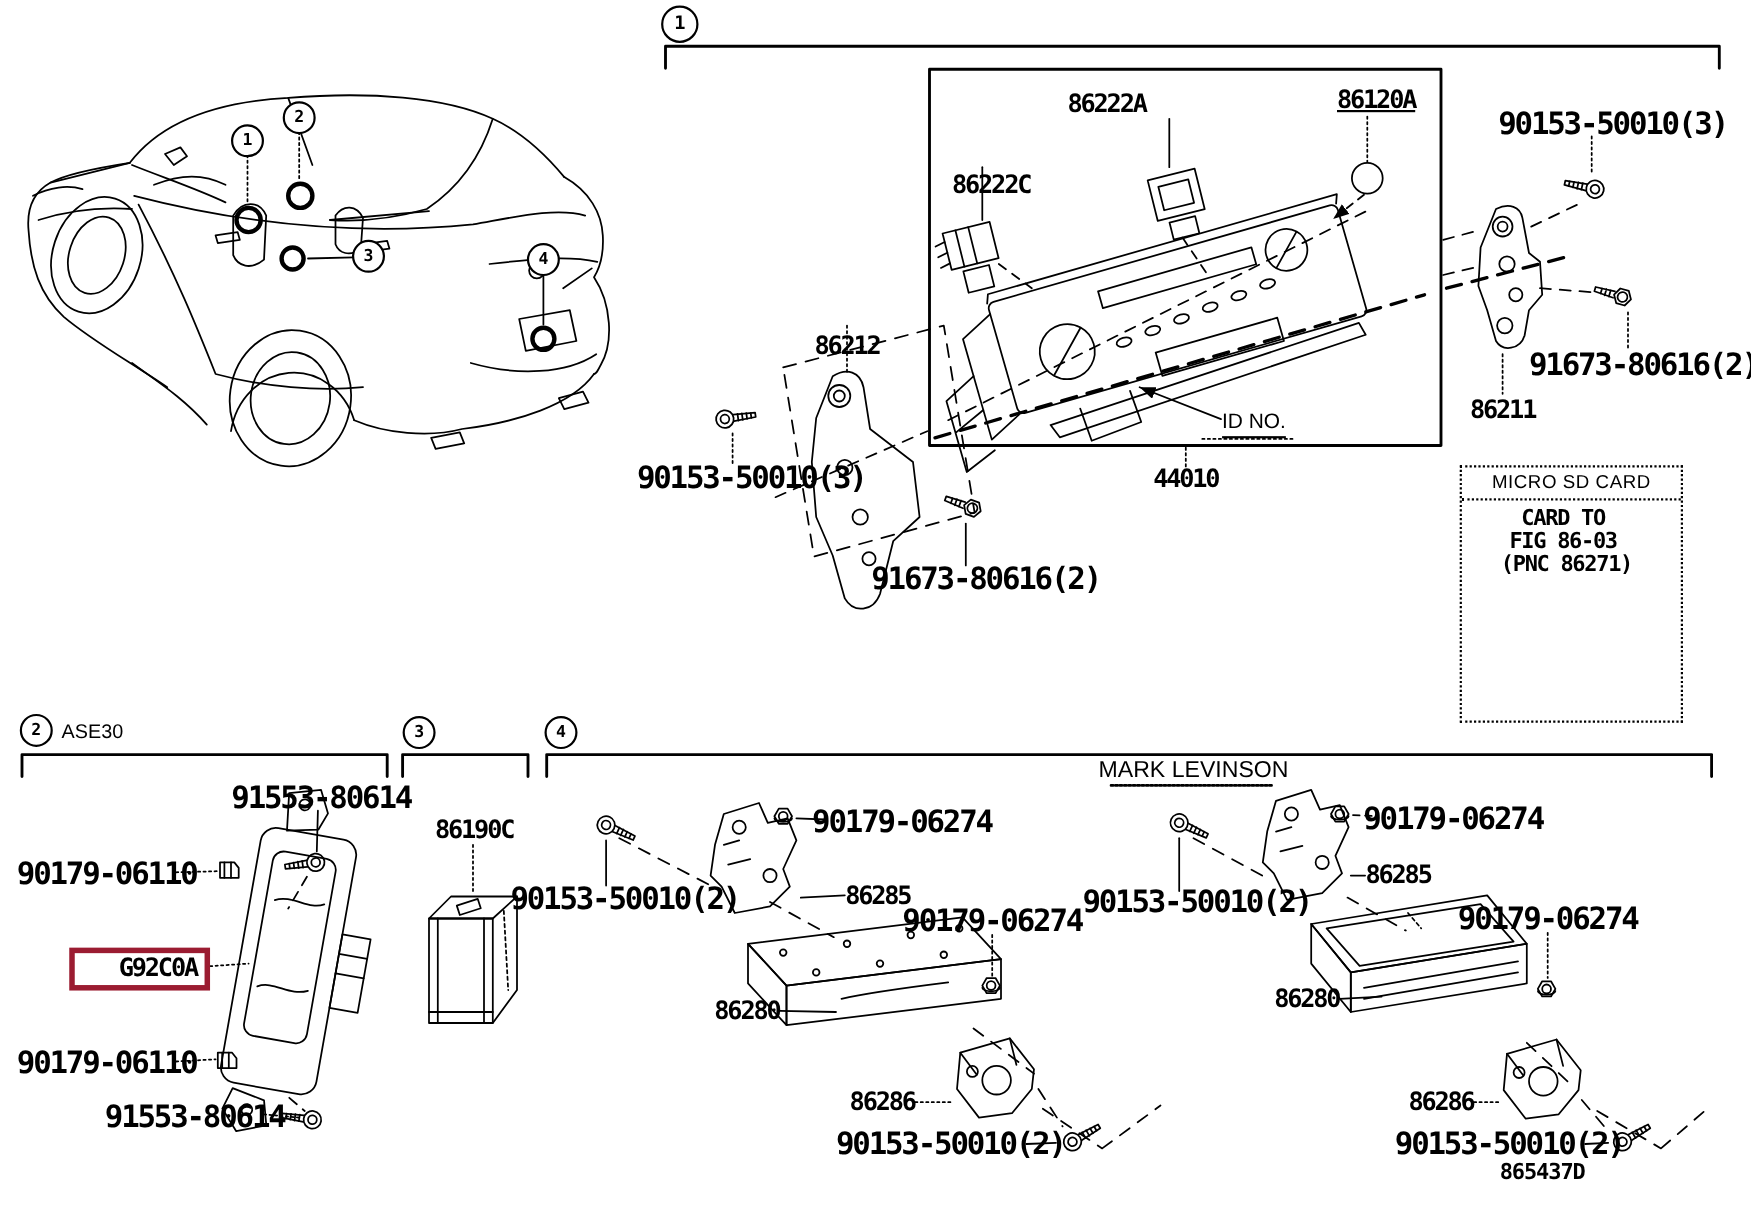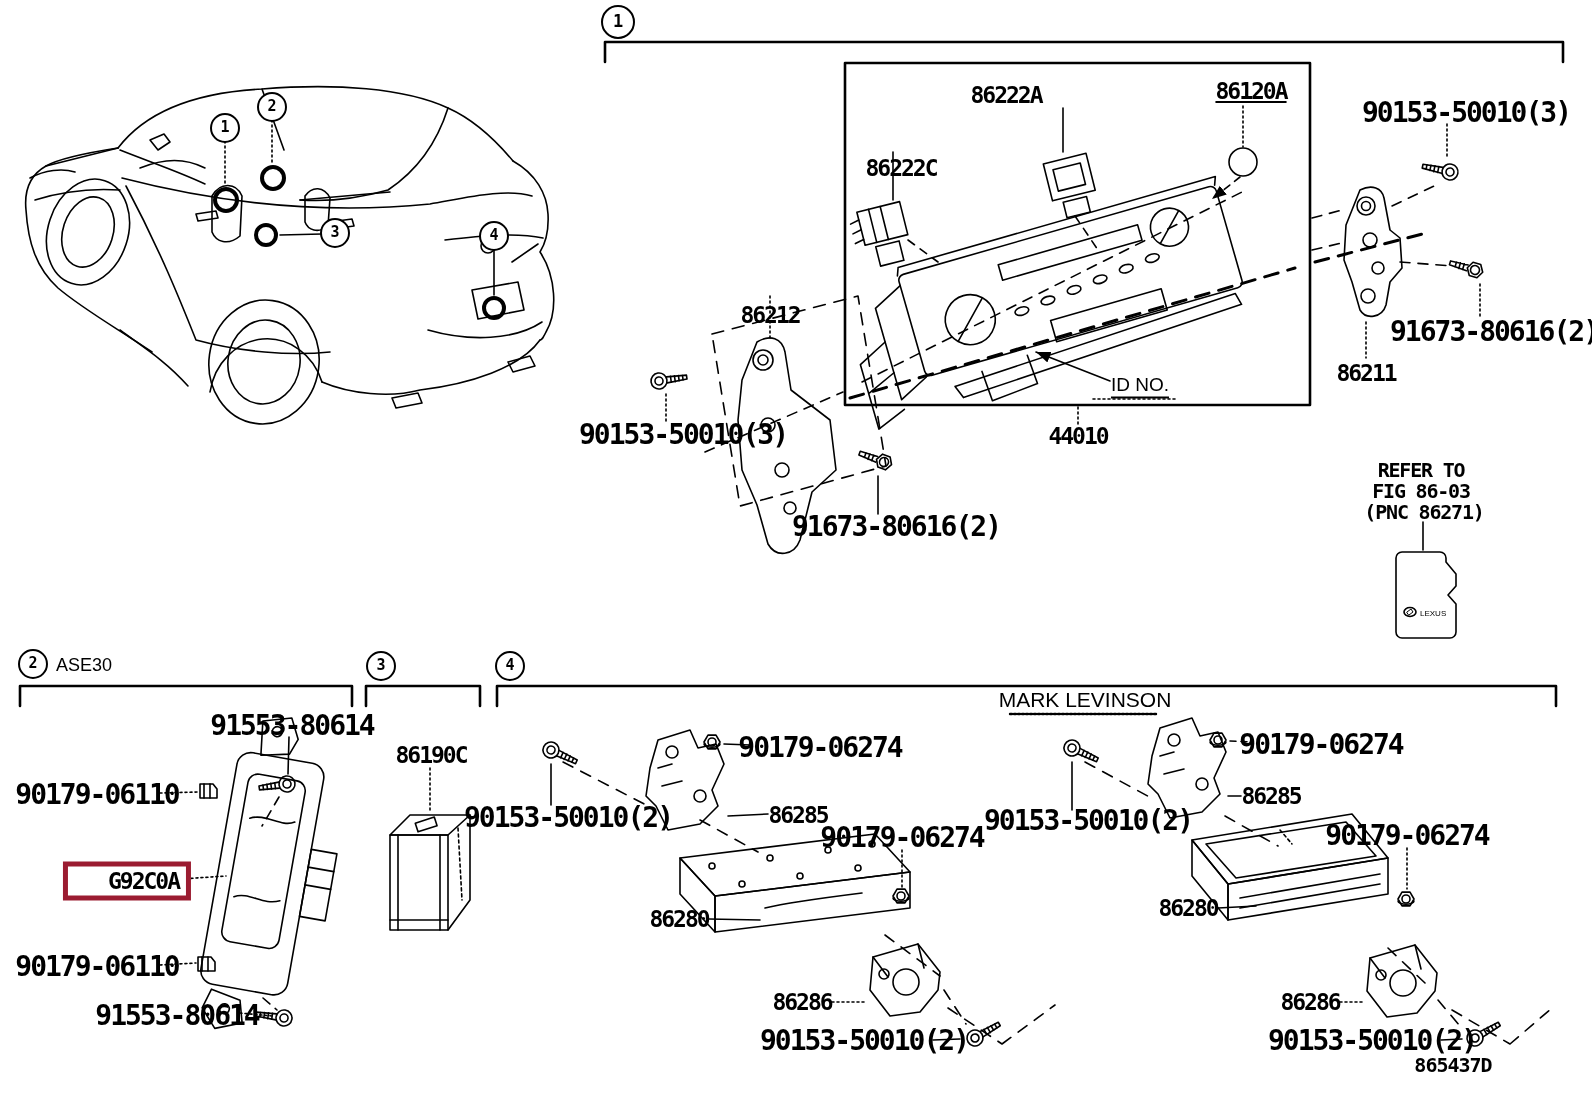--- a/index.html
+++ b/index.html
@@ -349,21 +349,24 @@
 <div class="plabel big" style="left:1251px; top:91px;text-decoration:underline;">86120A</div>
 <div class="plabel" style="left:1466px; top:112px;">90153-50010(3)</div>
 <div class="plabel big" style="left:770px;  top:283px;margin-top:32px;">86212</div>
 <div class="plabel" style="left:683px;  top:434px;">90153-50010(3)</div>
 <div class="plabel" style="left:896px;  top:526px;">91673-80616(2)</div>
 <div class="plabel" style="left:1494px; top:331px;">91673-80616(2)</div>
 <div class="plabel big" style="left:1366px; top:373px;">86211</div>
 <div class="plabel big" style="left:1078px; top:436px;">44010</div>
 <div class="plabel sans idno" style="left:1140px; top:386px;">ID NO.</div>
 
-<div class="sdnote" style="left:1421px; top:470px;">REFER TO</div>
+<div class="sdbox">
+  <div class="sdtitle">MICRO SD CARD</div>
+</div>
+<div class="sdnote" style="left:1421px; top:470px;">CARD TO</div>
 <div class="sdnote" style="left:1421px; top:491px;">FIG 86-03</div>
 <div class="sdnote" style="left:1424px; top:512px;">(PNC 86271)</div>
 
 <div class="plabel sans" style="left:84px; top:665px;">ASE30</div>
 <div class="plabel" style="left:292px; top:725px;">91553-80614</div>
 <div class="plabel" style="left:97px;  top:794px;">90179-06110</div>
 <div class="hlbox" style="left:127px; top:881px;padding-left:40px;"><span>G92C0A</span></div>
 <div class="plabel" style="left:97px;  top:966px;">90179-06110</div>
 <div class="plabel" style="left:177px; top:1015px;">91553-80614</div>
 
@@ -380,15 +383,15 @@
 <div class="plabel" style="left:864px; top:1040px;">90153-50010(2)</div>
 
 <div class="plabel" style="left:1321px; top:744px;">90179-06274</div>
 <div class="plabel big" style="left:1271px; top:796px;">86285</div>
 <div class="plabel" style="left:1088px; top:820px;">90153-50010(2)</div>
 <div class="plabel big" style="left:1188px; top:908px;">86280</div>
 <div class="plabel" style="left:1407px; top:835px;">90179-06274</div>
 <div class="plabel big" style="left:1310px; top:1002px;">86286</div>
 <div class="plabel" style="left:1372px; top:1040px;">90153-50010(2)</div>
 
-<div class="plabel figcode" style="left:1453px; top:1065px;">865437D</div>
+<div class="plabel figcode" style="left:1402px; top:1065px;">865437D</div>
 
 </div>
 
 </body></html>

